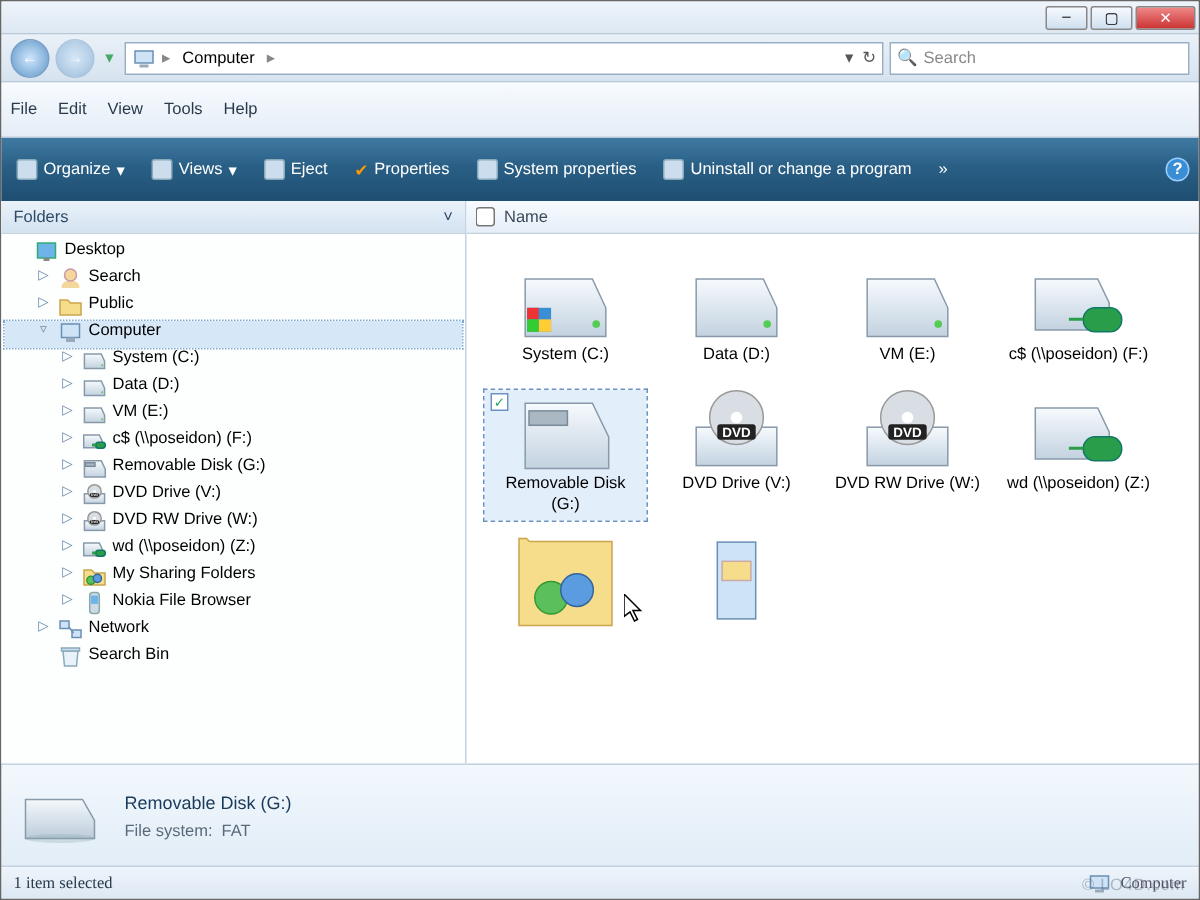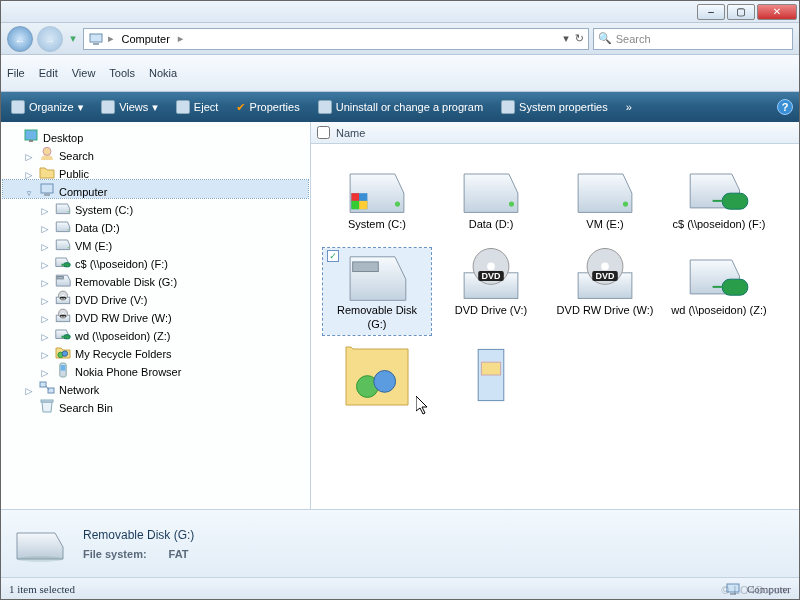--- a/index.html
+++ b/index.html
@@ -14,48 +14,48 @@
 .navbtn { width: 26px; height: 26px; border: 1px solid #7a9fc4; border-radius: 13px; background: radial-gradient(#cfe6fb,#5f97c9); display: flex; align-items: center; justify-content: center; color: #fff; font-weight: bold; }
 .navbtn.fwd { opacity: .5; }
 .dd { width: 12px; text-align: center; color: #4a6; }
 .addressbar { flex: 1; height: 22px; background: #fff; border: 1px solid #97aec5; display: flex; align-items: center; padding: 0 4px; gap: 4px; }
 .addressbar .crumb { padding: 1px 4px; }
 .addressbar .sep { color: #888; }
 .addr-right { margin-left: auto; display: flex; gap: 6px; color: #555; }
 .searchbox { width: 200px; height: 22px; background: #fff; border: 1px solid #97aec5; display: flex; align-items: center; padding: 0 4px; color: #888; gap: 4px; }
 .menubar { height: 37px; background: linear-gradient(#f7fbff,#e4edf6); display: flex; align-items: center; padding: 0 6px; gap: 14px; color: #2a3a4a; border-bottom: 1px solid #b8c8d8; }
 .menubar span { cursor: default; }
-.cmdbar { height: 30px; background: linear-gradient(#3f7aa3,#2a5f85 45%,#1e4e72); display: flex; align-items: center; padding: 0 6px; gap: 10px; color: #fff; font-size: 11px; }
+.cmdbar { height: 42px; background: linear-gradient(#3f7aa3,#2a5f85 45%,#1e4e72); display: flex; align-items: center; padding: 0 6px; gap: 10px; color: #fff; font-size: 11px; }
 .cmditem { display: flex; align-items: center; gap: 4px; padding: 2px 4px; cursor: default; }
 .cmditem .ic { width: 14px; height: 14px; background: #cde; border: 1px solid #8ab; border-radius: 2px; }
 .cmdbar .help { margin-left: auto; width: 16px; height: 16px; border-radius: 8px; background: #3a8fd4; border: 1px solid #9cf; display: flex; align-items: center; justify-content: center; font-weight: bold; }
 .body { flex: 1; display: flex; min-height: 0; background: #fff; }
 .sidebar { width: 310px; border-right: 1px solid #c4d3e2; display: flex; flex-direction: column; background: #fdfefe; }
 .sidehdr { height: 22px; background: linear-gradient(#eaf2fa,#d3e2f0); display: flex; align-items: center; padding: 0 8px; color: #2d4a66; font-weight: 500; border-bottom: 1px solid #c4d3e2; }
 .sidehdr .chev { margin-left: auto; }
 .tree { flex: 1; overflow: auto; padding: 4px 2px; }
-.tn { display: flex; align-items: flex-end; height: 18px; gap: 4px; white-space: nowrap; cursor: default; }
+.tn { display: flex; align-items: flex-start; height: 18px; gap: 4px; white-space: nowrap; cursor: default; }
 .tn .tw { width: 12px; text-align: center; color: #6a8aac; font-size: 9px; }
 .tn .ticon { width: 16px; height: 16px; display: inline-flex; align-items: center; justify-content: center; }
 .tn.sel { background: #d6e7f7; outline: 1px dotted #7fa8d0; }
 .ind0{padding-left:4px}.ind1{padding-left:20px}.ind2{padding-left:36px}
 .main { flex: 1; display: flex; flex-direction: column; min-width: 0; }
 .colhdr { height: 22px; background: linear-gradient(#f7fbff,#e6eef7); border-bottom: 1px solid #c4d3e2; display: flex; align-items: center; padding: 0 6px; gap: 6px; color: #3a4a5a; }
 .colhdr input { margin: 0; }
 .grid { flex: 1; overflow: auto; padding: 18px 12px; display: flex; flex-wrap: wrap; align-content: flex-start; gap: 12px 6px; }
 .drive { width: 108px; display: flex; flex-direction: column; align-items: center; text-align: center; padding: 4px; cursor: default; }
 .drive .dicon { width: 64px; height: 48px; display: flex; align-items: center; justify-content: center; }
 .drive .dlbl { margin-top: 4px; line-height: 1.25; }
 .drive.sel { background: #e3eefb; outline: 1px dashed #6a93c4; position: relative; }
 .drive.sel .chk { position: absolute; top: 2px; left: 4px; width: 12px; height: 12px; background: #fff; border: 1px solid #6a93c4; display: flex; align-items: center; justify-content: center; font-size: 9px; color: #2a6; }
 .details { height: 68px; border-top: 1px solid #c4d3e2; background: linear-gradient(#f2f8fd,#e2edf7); display: flex; align-items: center; padding: 6px 10px; gap: 16px; }
 .details .big { width: 56px; height: 42px; }
 .details .txt { display: flex; flex-direction: column; gap: 6px; }
 .details .name { font-size: 12px; color: #1a3a5a; }
-.details .meta { color: #5a6a7a; display: flex; gap: 22px; font-weight: bold; }
+.details .meta { color: #5a6a7a; display: flex; gap: 6px; }
 .statusbar { height: 22px; background: linear-gradient(#eef4fb,#dde8f3); border-top: 1px solid #c4d3e2; display: flex; align-items: center; padding: 0 8px; color: #2a3a4a; font-size: 11px; font-family: Liberation Serif, serif; }
 .statusbar .right { margin-left: auto; display: flex; align-items: center; gap: 6px; color: #556; }
 .watermark { position: absolute; bottom: 4px; right: 10px; color: rgba(60,80,100,.35); font-size: 11px; letter-spacing: .5px; }
 svg { display: block; }
 .cursor { position: absolute; left: 416px; top: 396px; pointer-events: none; }
 </style>
 </head>
 <body>
 
 <div class="window">
@@ -89,21 +89,21 @@
       <span>🔍</span>
       <span>Search</span>
     </div>
   </div>
 
   <div class="menubar">
     <span>File</span>
     <span>Edit</span>
     <span>View</span>
     <span>Tools</span>
-    <span>Nokia</span>
+    <span>Help</span>
   </div>
 
   <div class="cmdbar">
     <div class="cmditem">
         <span class="ic"></span>
         <span>Organize</span>
         <span>▾</span>
       </div>
     <div class="cmditem">
         <span class="ic"></span>
@@ -113,32 +113,36 @@
     <div class="cmditem">
         <span class="ic"></span>
         <span>Eject</span>
       </div>
     <div class="cmditem">
         <span style="color:#f90">✔</span>
         <span>Properties</span>
       </div>
     <div class="cmditem">
         <span class="ic"></span>
-        <span>Uninstall or change a program</span>
+        <span>System properties</span>
       </div>
     <div class="cmditem">
         <span class="ic"></span>
-        <span>System properties</span>
+        <span>Uninstall or change a program</span>
       </div>
     <div class="cmditem">»</div>
     <div class="help">?</div>
   </div>
 
   <div class="body">
     <div class="sidebar">
+      <div class="sidehdr">
+        <span>Folders</span>
+        <span class="chev">˅</span>
+      </div>
       <div class="tree" id="tree">
           <div class="tn ind0">
             <span class="tw"></span>
             <span class="ticon">
               <svg width="16" height="16">
                 <defs>
                   <linearGradient id="mdesktop16" x1="0" y1="0" x2="0" y2="1">
                     <stop offset="0" stop-color="#f6fafd"></stop>
                     <stop offset="1" stop-color="#c3d2e0"></stop>
                   </linearGradient>
@@ -316,31 +320,31 @@
           </div>
           <div class="tn ind2">
             <span class="tw">▷</span>
             <span class="ticon">
               <svg width="16" height="16">
                 <path d="M1 4 L6 4 L8 6 L15 6 L15 14 L1 14 Z" fill="#f6dd8c" stroke="#caa54a"></path>
                 <circle cx="5.6" cy="10.88" r="2.72" fill="#5bbf5b" stroke="#393"></circle>
                 <circle cx="9.92" cy="9.6" r="2.72" fill="#5b9bdf" stroke="#369"></circle>
               </svg>
             </span>
-            <span>My Recycle Folders</span>
+            <span>My Sharing Folders</span>
           </div>
           <div class="tn ind2">
             <span class="tw">▷</span>
             <span class="ticon">
               <svg width="16" height="16">
                 <rect x="4.8" y="1" width="6.4" height="14" rx="2" fill="#d0dae4" stroke="#8aa"></rect>
                 <rect x="5.6" y="3" width="4.8" height="5.6" fill="#6fb4e8"></rect>
               </svg>
             </span>
-            <span>Nokia Phone Browser</span>
+            <span>Nokia File Browser</span>
           </div>
           <div class="tn ind1">
             <span class="tw">▷</span>
             <span class="ticon">
               <svg width="16" height="16">
                 <rect x="1" y="2" width="6" height="5" fill="#cfe3f6" stroke="#6a8fb4"></rect>
                 <rect x="9" y="8" width="6" height="5" fill="#cfe3f6" stroke="#6a8fb4"></rect>
                 <line x1="7" y1="6" x2="10" y2="10" stroke="#6a8fb4"></line>
               </svg>
             </span>

